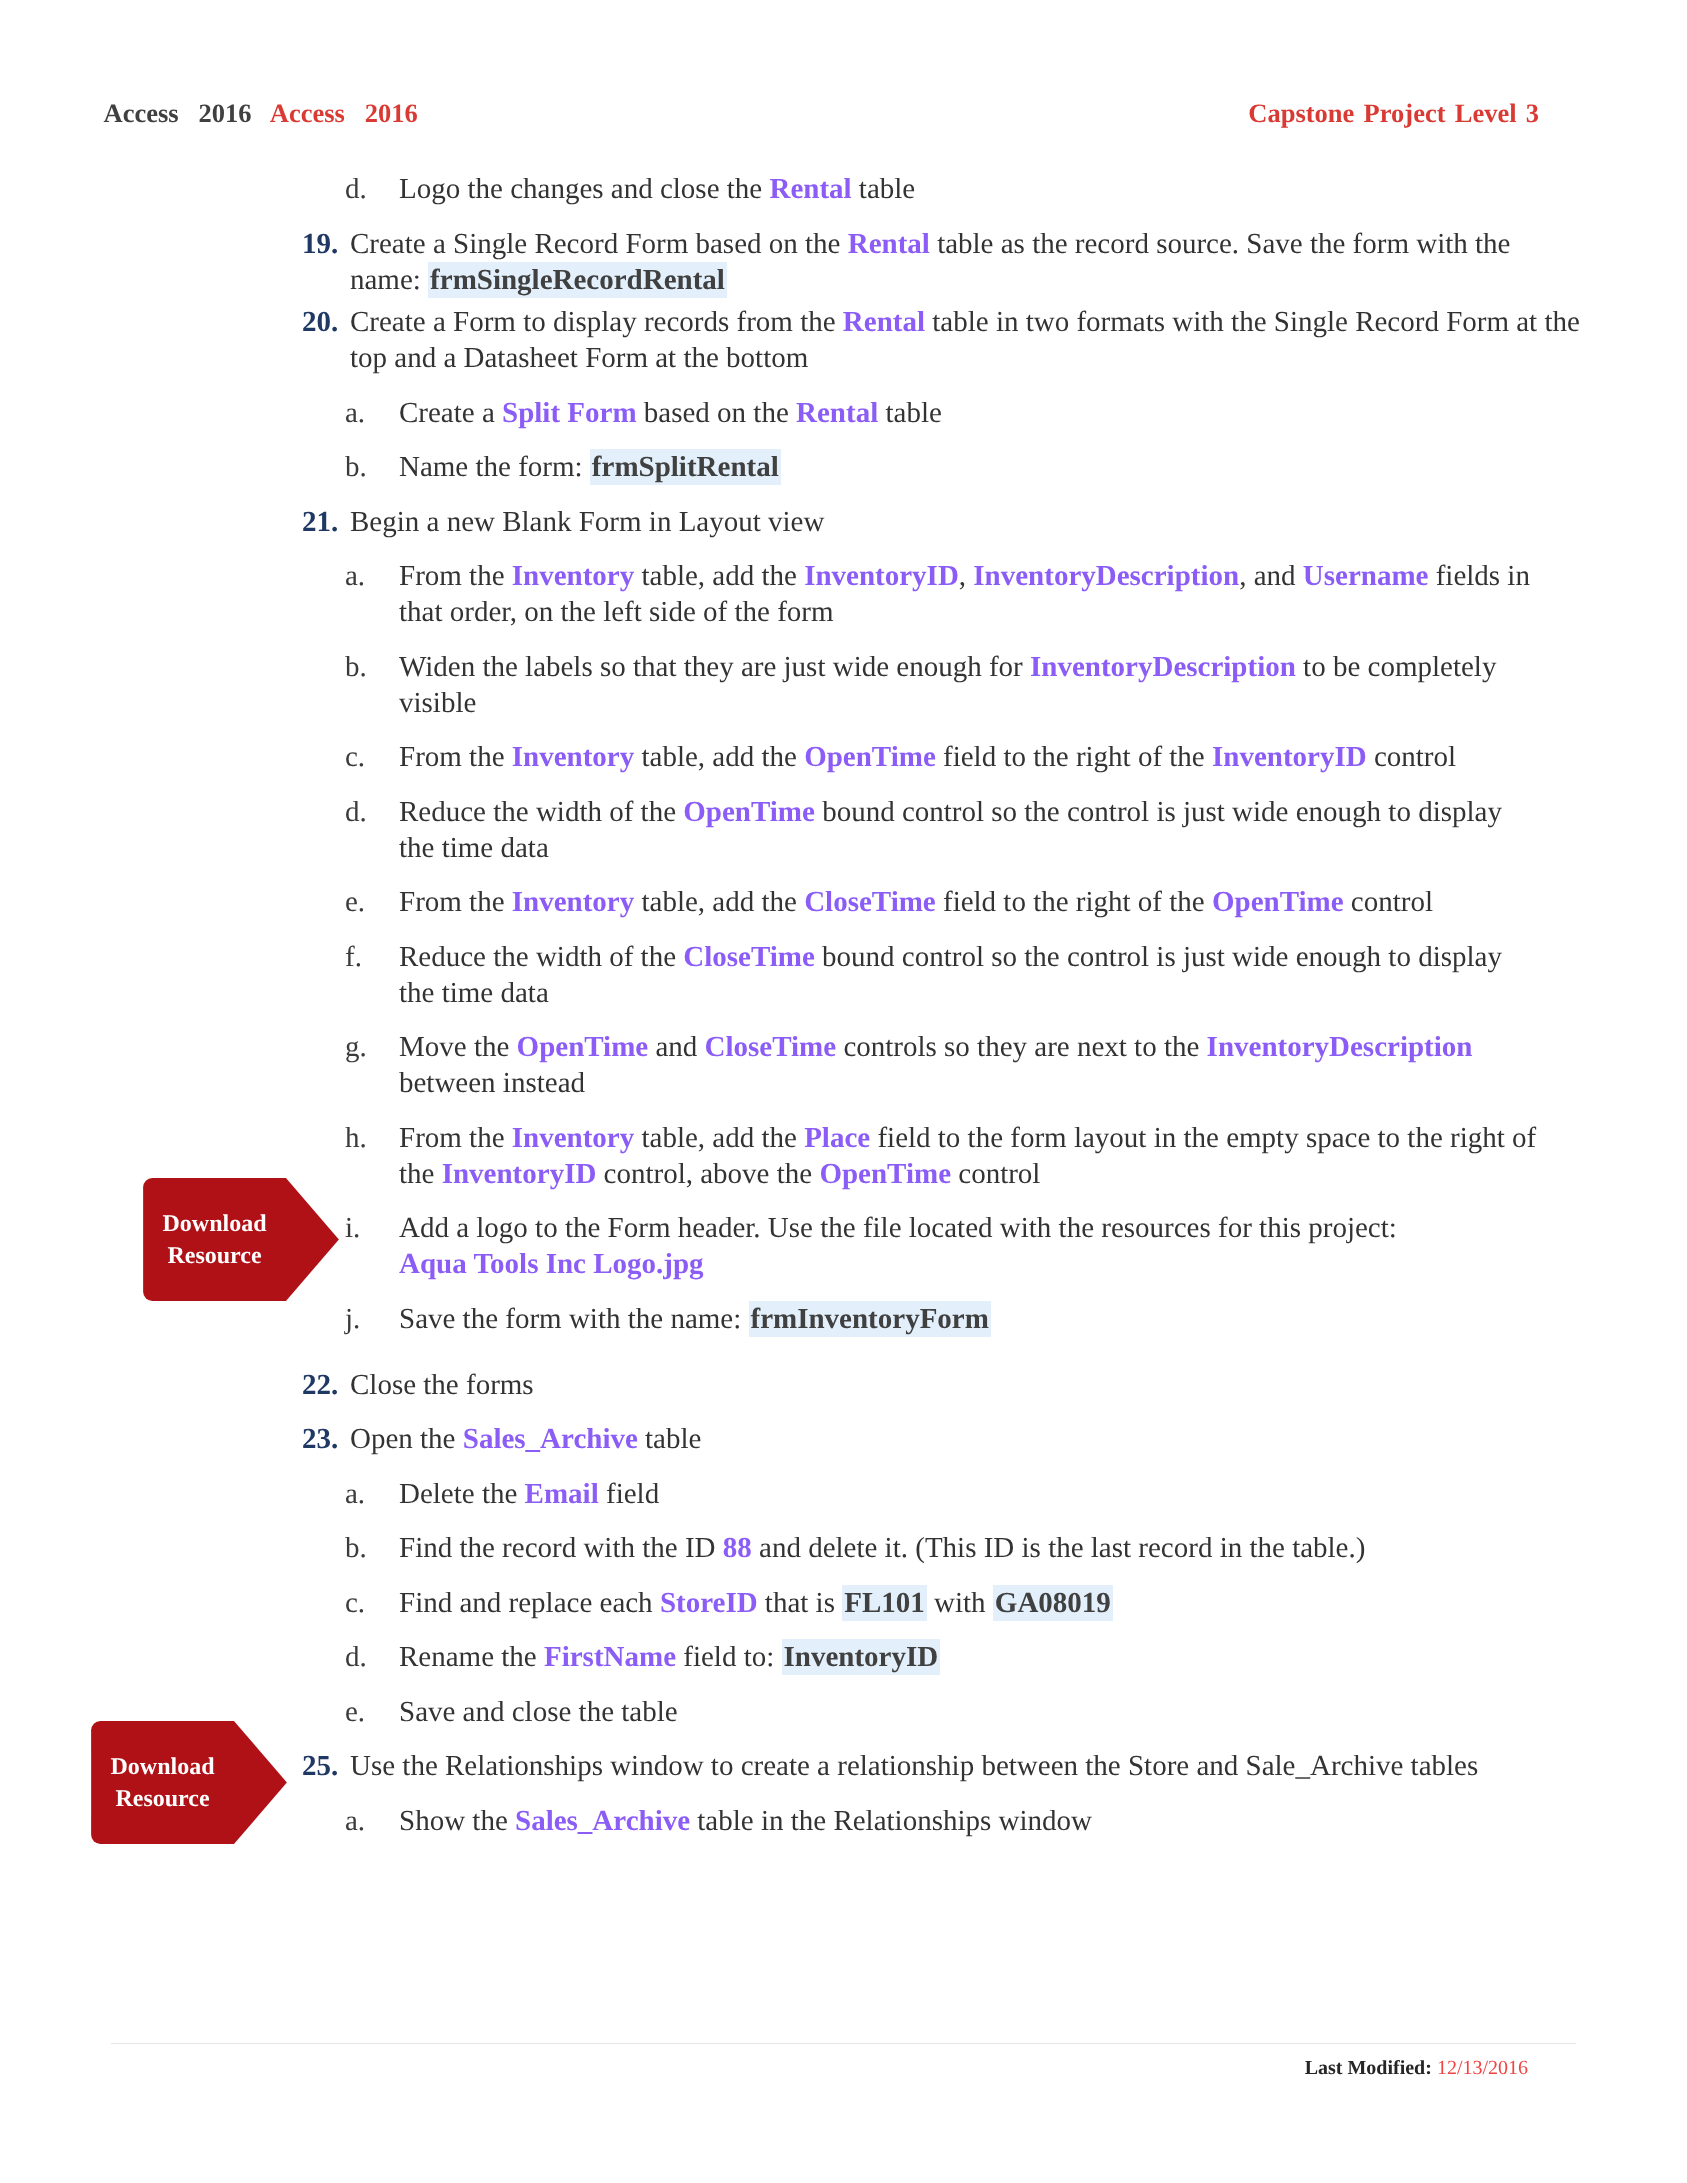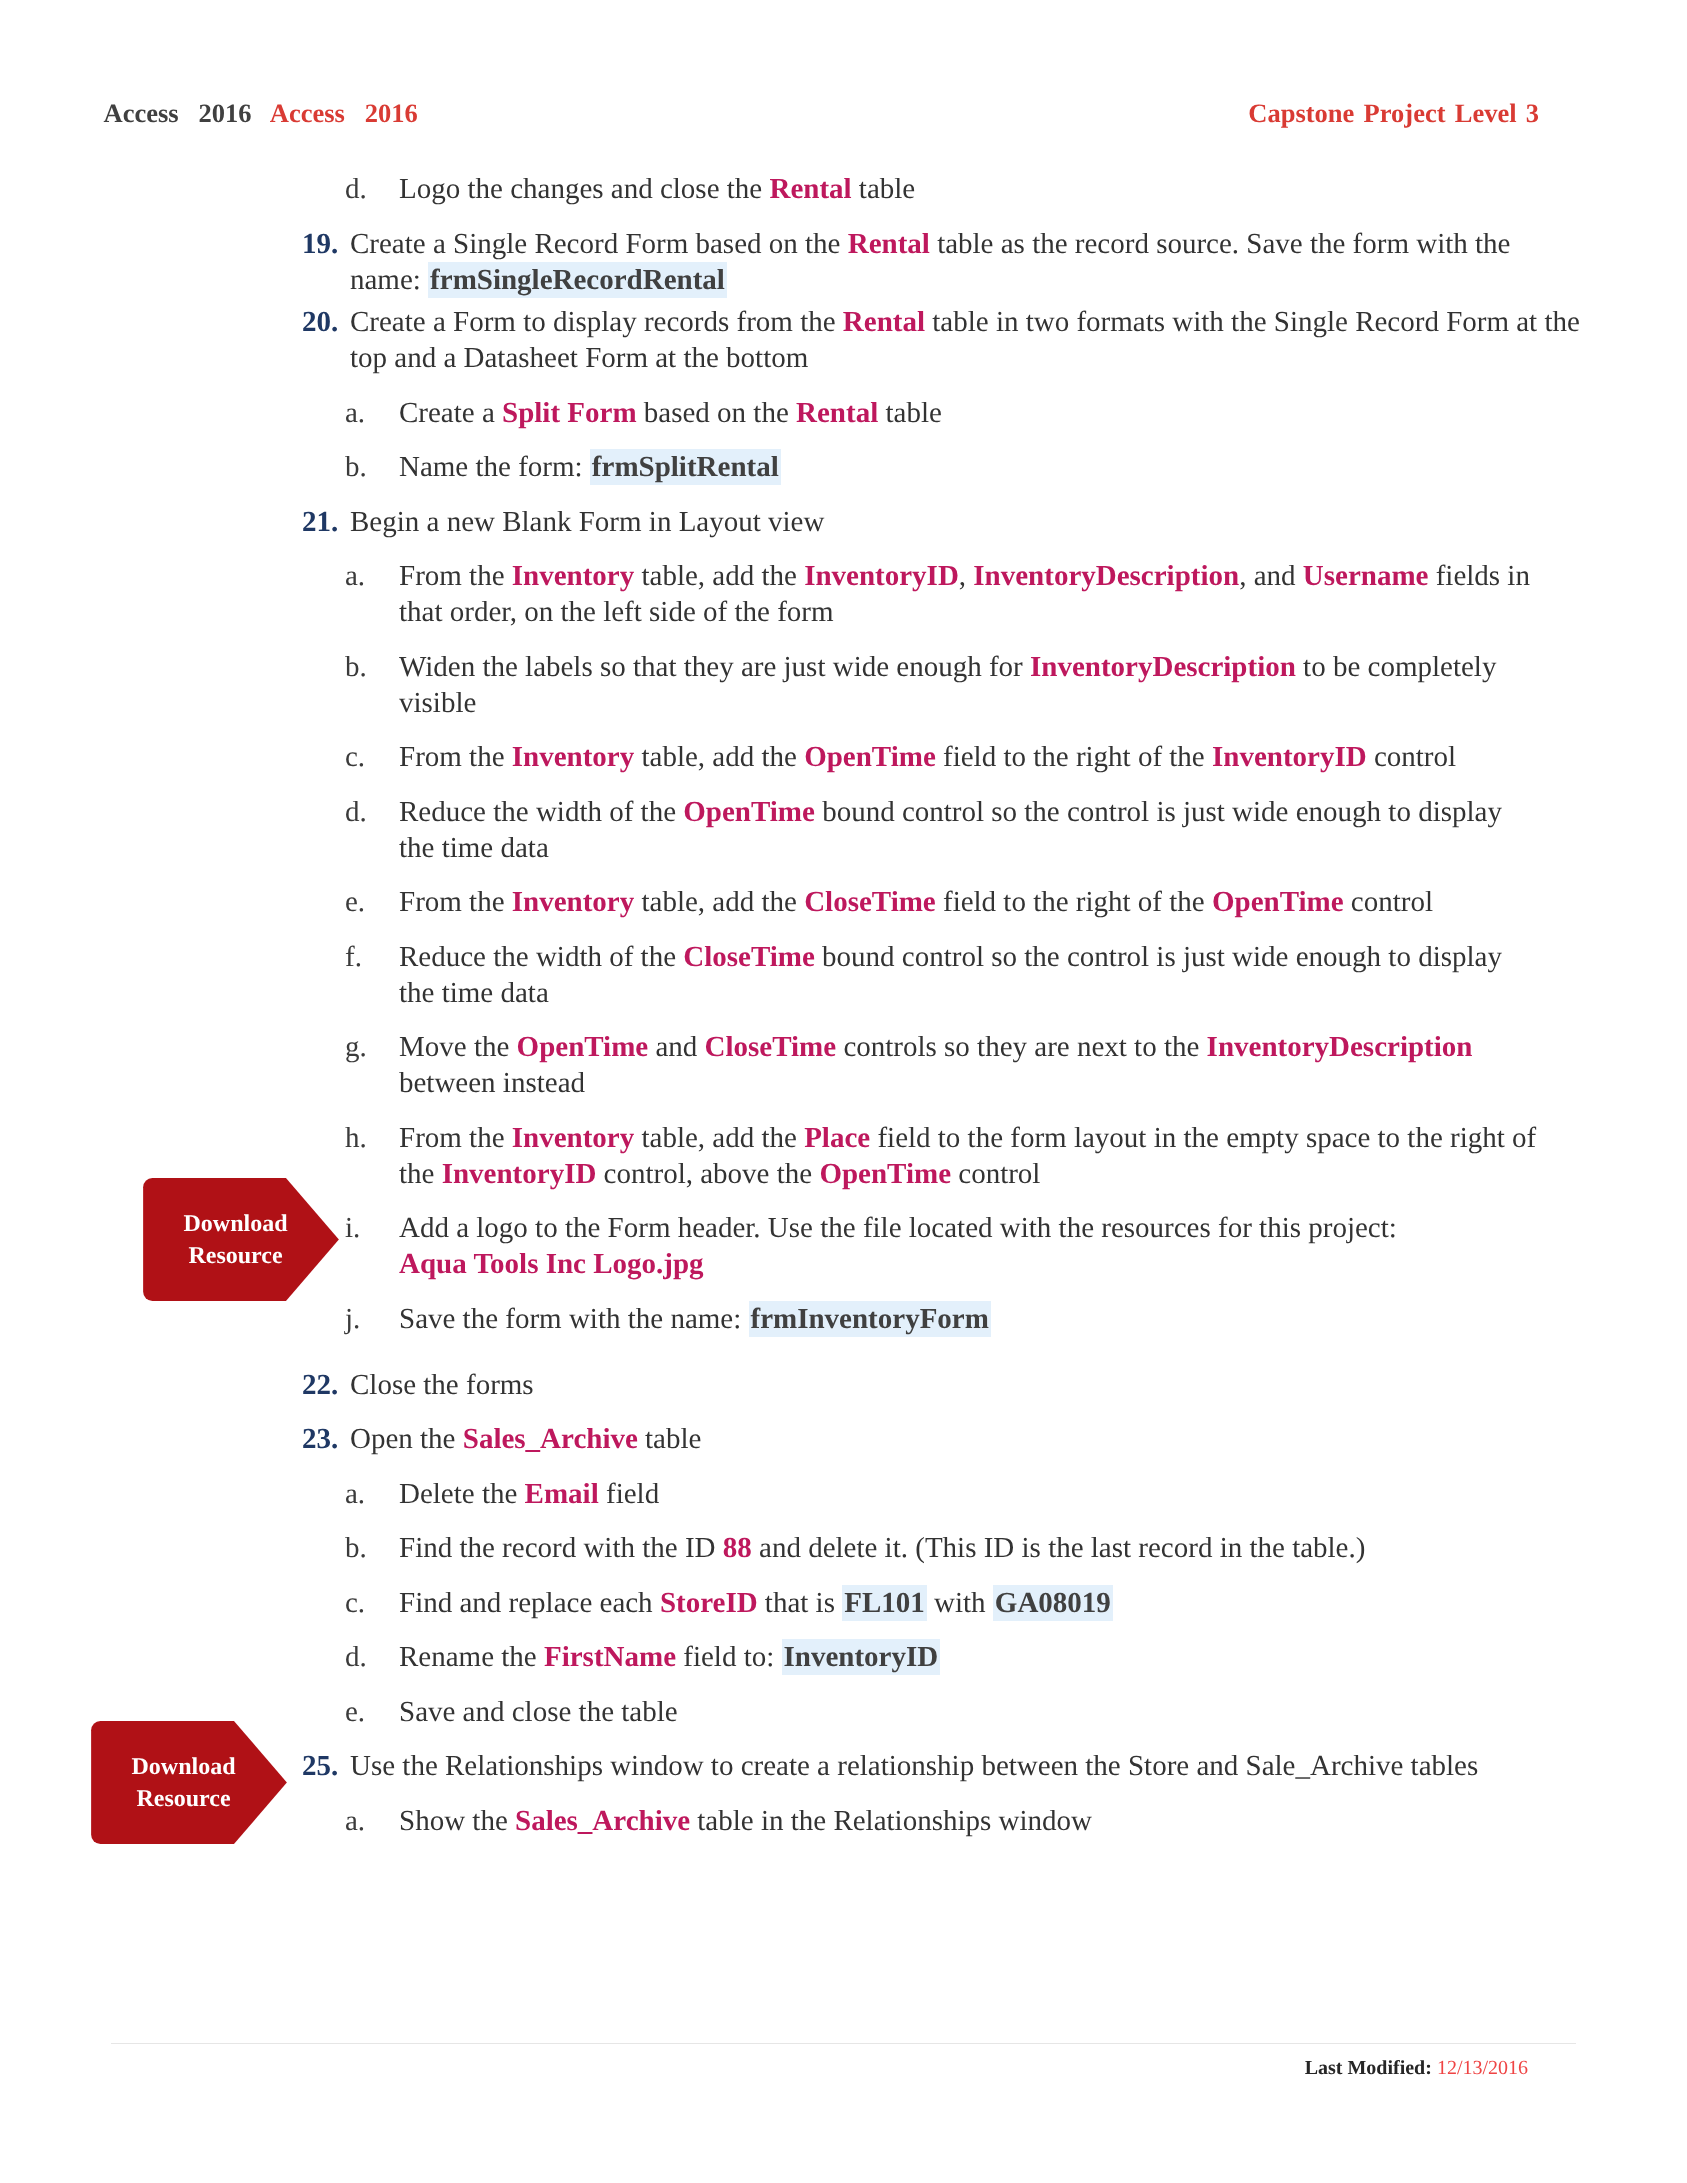--- a/index.html
+++ b/index.html
@@ -15,30 +15,30 @@
 .hdr-r{position:absolute;right:48px;top:0;font-size:26.5px;line-height:33px;white-space:nowrap;font-weight:bold;color:#d93b34;word-spacing:2.6px;}
 
 
 .lst{position:absolute;left:0;top:171px;width:1687px;margin:0;padding:0;list-style:none;}
 .lst li{position:relative;margin:0 0 18.5px 0;padding:0;font-size:29px;line-height:36px;color:#333333;}
 .lst li.lv1{margin-left:302px;margin-right:104px;padding-left:48px;}
 .lst li.lv2{margin-left:345px;margin-right:146px;padding-left:54px;}
 .mk{position:absolute;left:0;top:0;width:73px;text-align:left;color:#1f3864;font-weight:bold;}
 .lst li.lv2 .mk{color:#3b3b3b;font-weight:normal;}
 .bd{display:block;}
-.b{font-weight:bold;color:#be185d;}
+.b{font-weight:bold;color:#8b5cf6;}
 .code{color:#404040;background:#e3f0fb;font-weight:bold;padding:2px 2px;}
 
 
 .flag{position:absolute;width:196px;height:123px;}
 .flag svg{position:absolute;left:0;top:0;width:196px;height:123px;}
 .flag .ftxt{position:absolute;left:0;top:0;width:143px;height:123px;
   display:flex;flex-direction:column;align-items:center;justify-content:center;
   color:#ffffff;font-weight:bold;font-size:24px;line-height:32px;text-align:center;
-  font-family:"Liberation Serif",serif;padding-left:21px;}
+  font-family:"Liberation Serif",serif;}
 .f1{left:143px;top:1178px;}
 .f2{left:91px;top:1721px;}
 
 
 .frule{position:absolute;left:111px;top:2043px;width:1465px;height:0.7px;background:#e6e6e6;}
 .foot{position:absolute;right:159px;top:2055px;font-size:20px;line-height:26.5px;color:#595959;white-space:nowrap;}
 .foot .lbl{font-weight:bold;color:#262626;}
 .foot .val{color:#ef4444;}
 
 .lst li:nth-child(2){margin-bottom:6.6px;}

